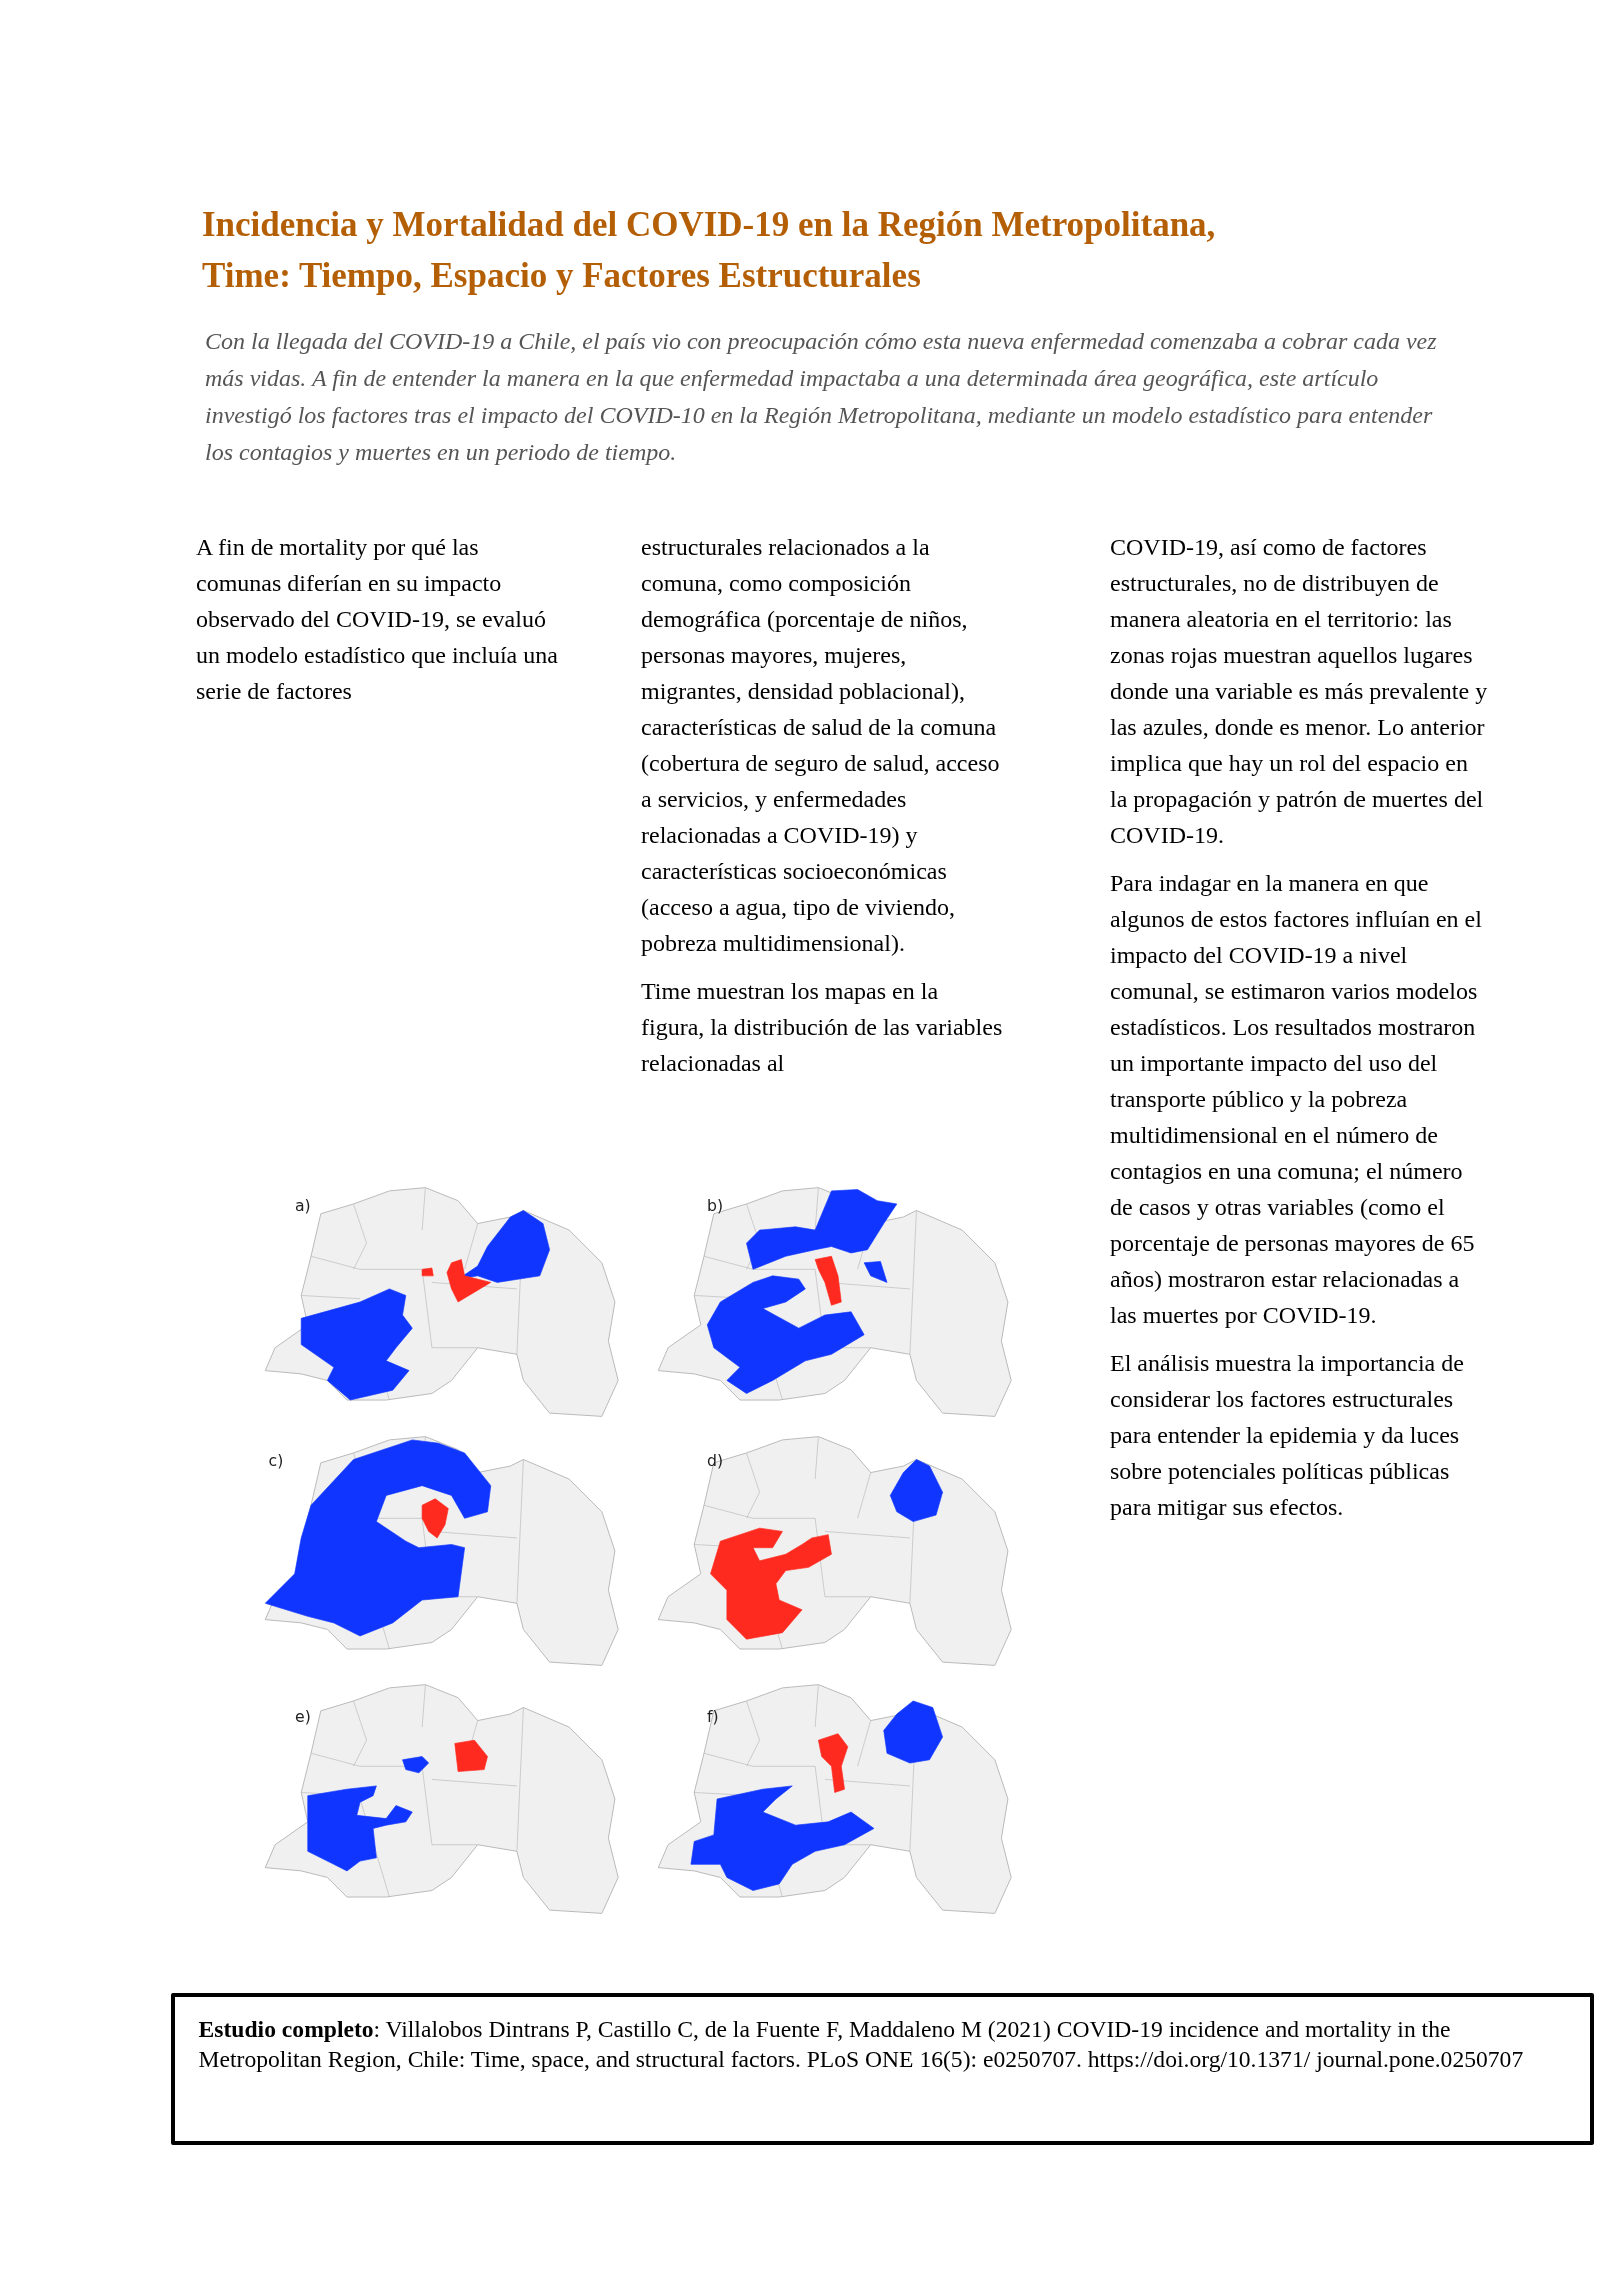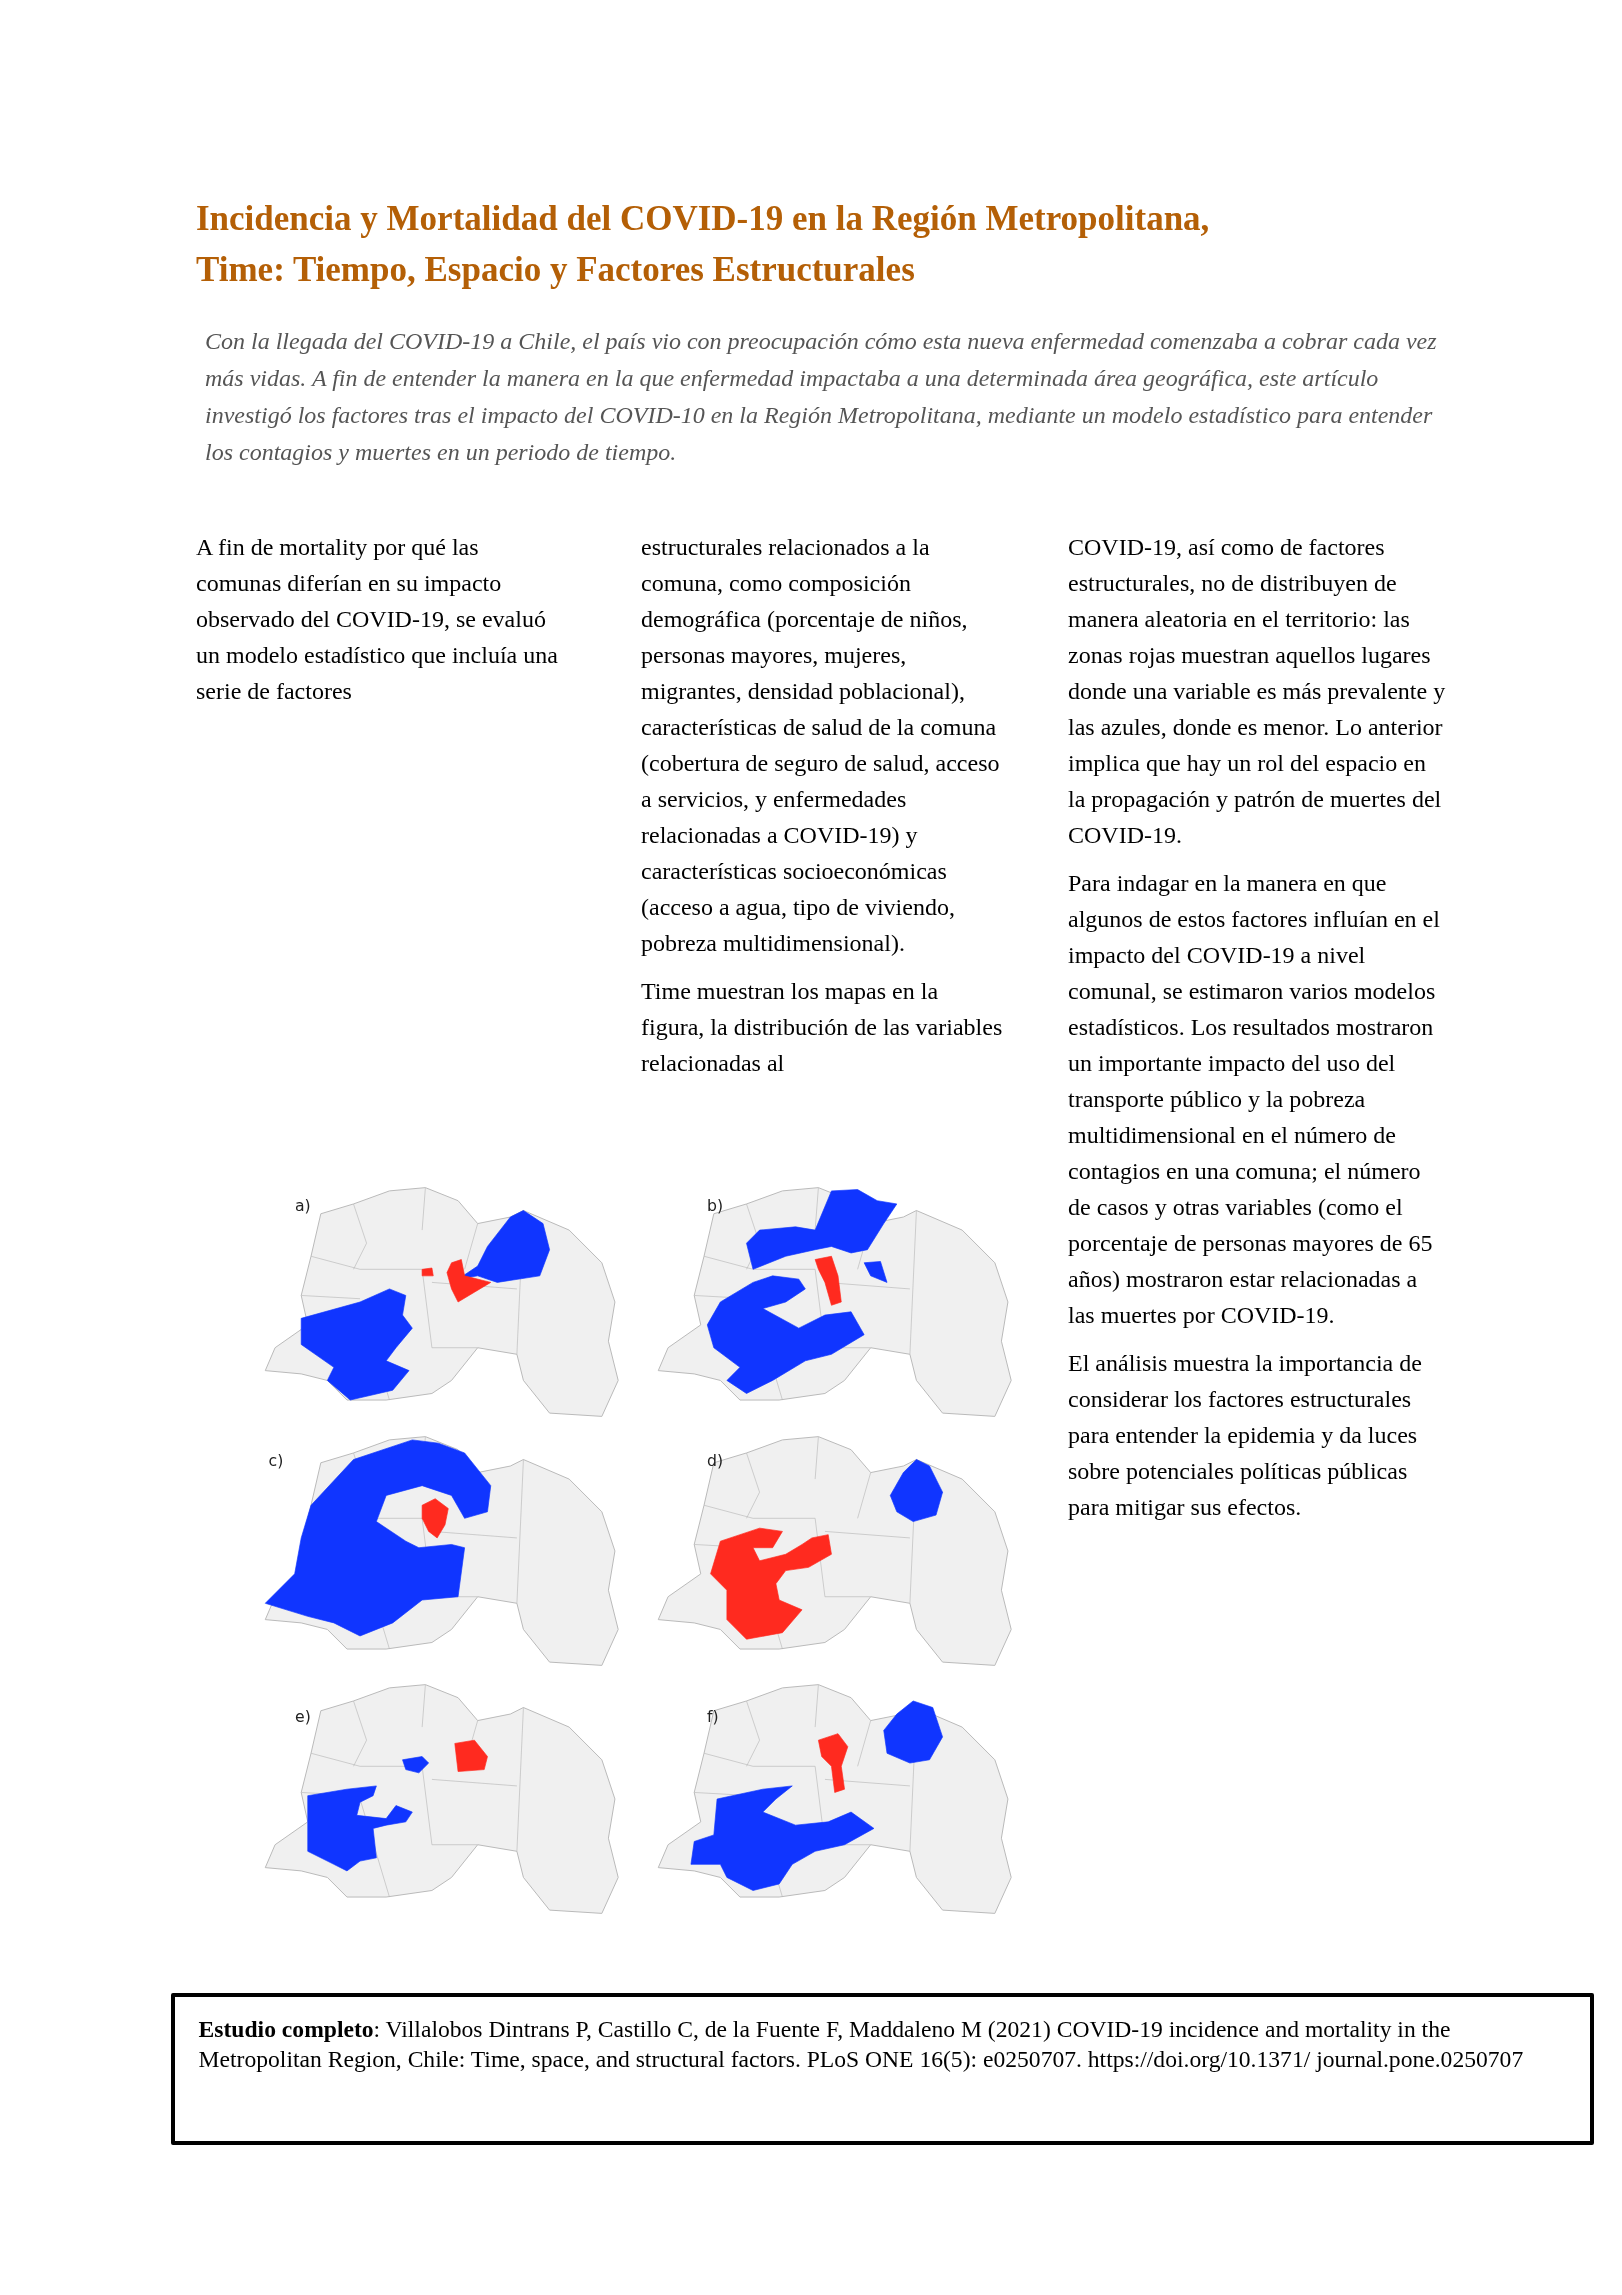--- a/index.html
+++ b/index.html
@@ -1,28 +1,28 @@
 <!DOCTYPE html>
 <html style="font-size:10.5px"><head>
 <meta charset="utf-8">
 <style>
   html, body { margin: 0; padding: 0; background: #ffffff; }
   body { width: 1622px; height: 2295px; position: relative; overflow: hidden;
          font-family: "Liberation Serif", "DejaVu Serif", serif; color: #000; }
   .title { position: absolute; left: 196px; top: 193px; width: 1276px;
            font-family: "Liberation Serif", serif; font-weight: bold; font-size: 35px;
-           line-height: 51px; color: #B45F06; margin: 0; }
+           line-height: 51px; color: #B45F06; margin: 6px; }
   .subtitle { position: absolute; left: 196px; top: 314px; width: 1243px;
               font-family: "Liberation Serif", serif; font-style: italic; font-size: 24px;
               line-height: 37px; color: #555555; margin: 9px; }
   .col { position: absolute; top: 529px; width: 366px; font-size: 24px; line-height: 36px; }
   .col p { margin: 0 0 11.8px 0; }
   .col1 { left: 196px; }
   .col2 { left: 641px; width: 366px; }
-  .col3 { left: 1068px; width: 380px; }
+  .col3 { left: 1110px; width: 380px; }
   .maps { position: absolute; left: 262px; top: 1184px; width: 759px; height: 733px; }
   .map-panel { position: absolute; width: 366px; height: 236px; }
   .map-panel svg { width: 100%; height: 100%; display: block; }
   .map-label { position: absolute; font-family: "DejaVu Sans", sans-serif; font-size: 15.7px; color: #222; }
   .cite-box { position: absolute; left: 171px; top: 1993px; width: 1407px; height: 144px;
               border: 4.6px solid #000; border-radius: 2px; padding-left: 8px; }
   .cite-text { position: absolute; left: 23.6px; top: 18.3px; right: 26px; font-size: 23.6px; line-height: 29.4px; }
   .cite-text b { font-weight: bold; }
 </style>
 </head>

